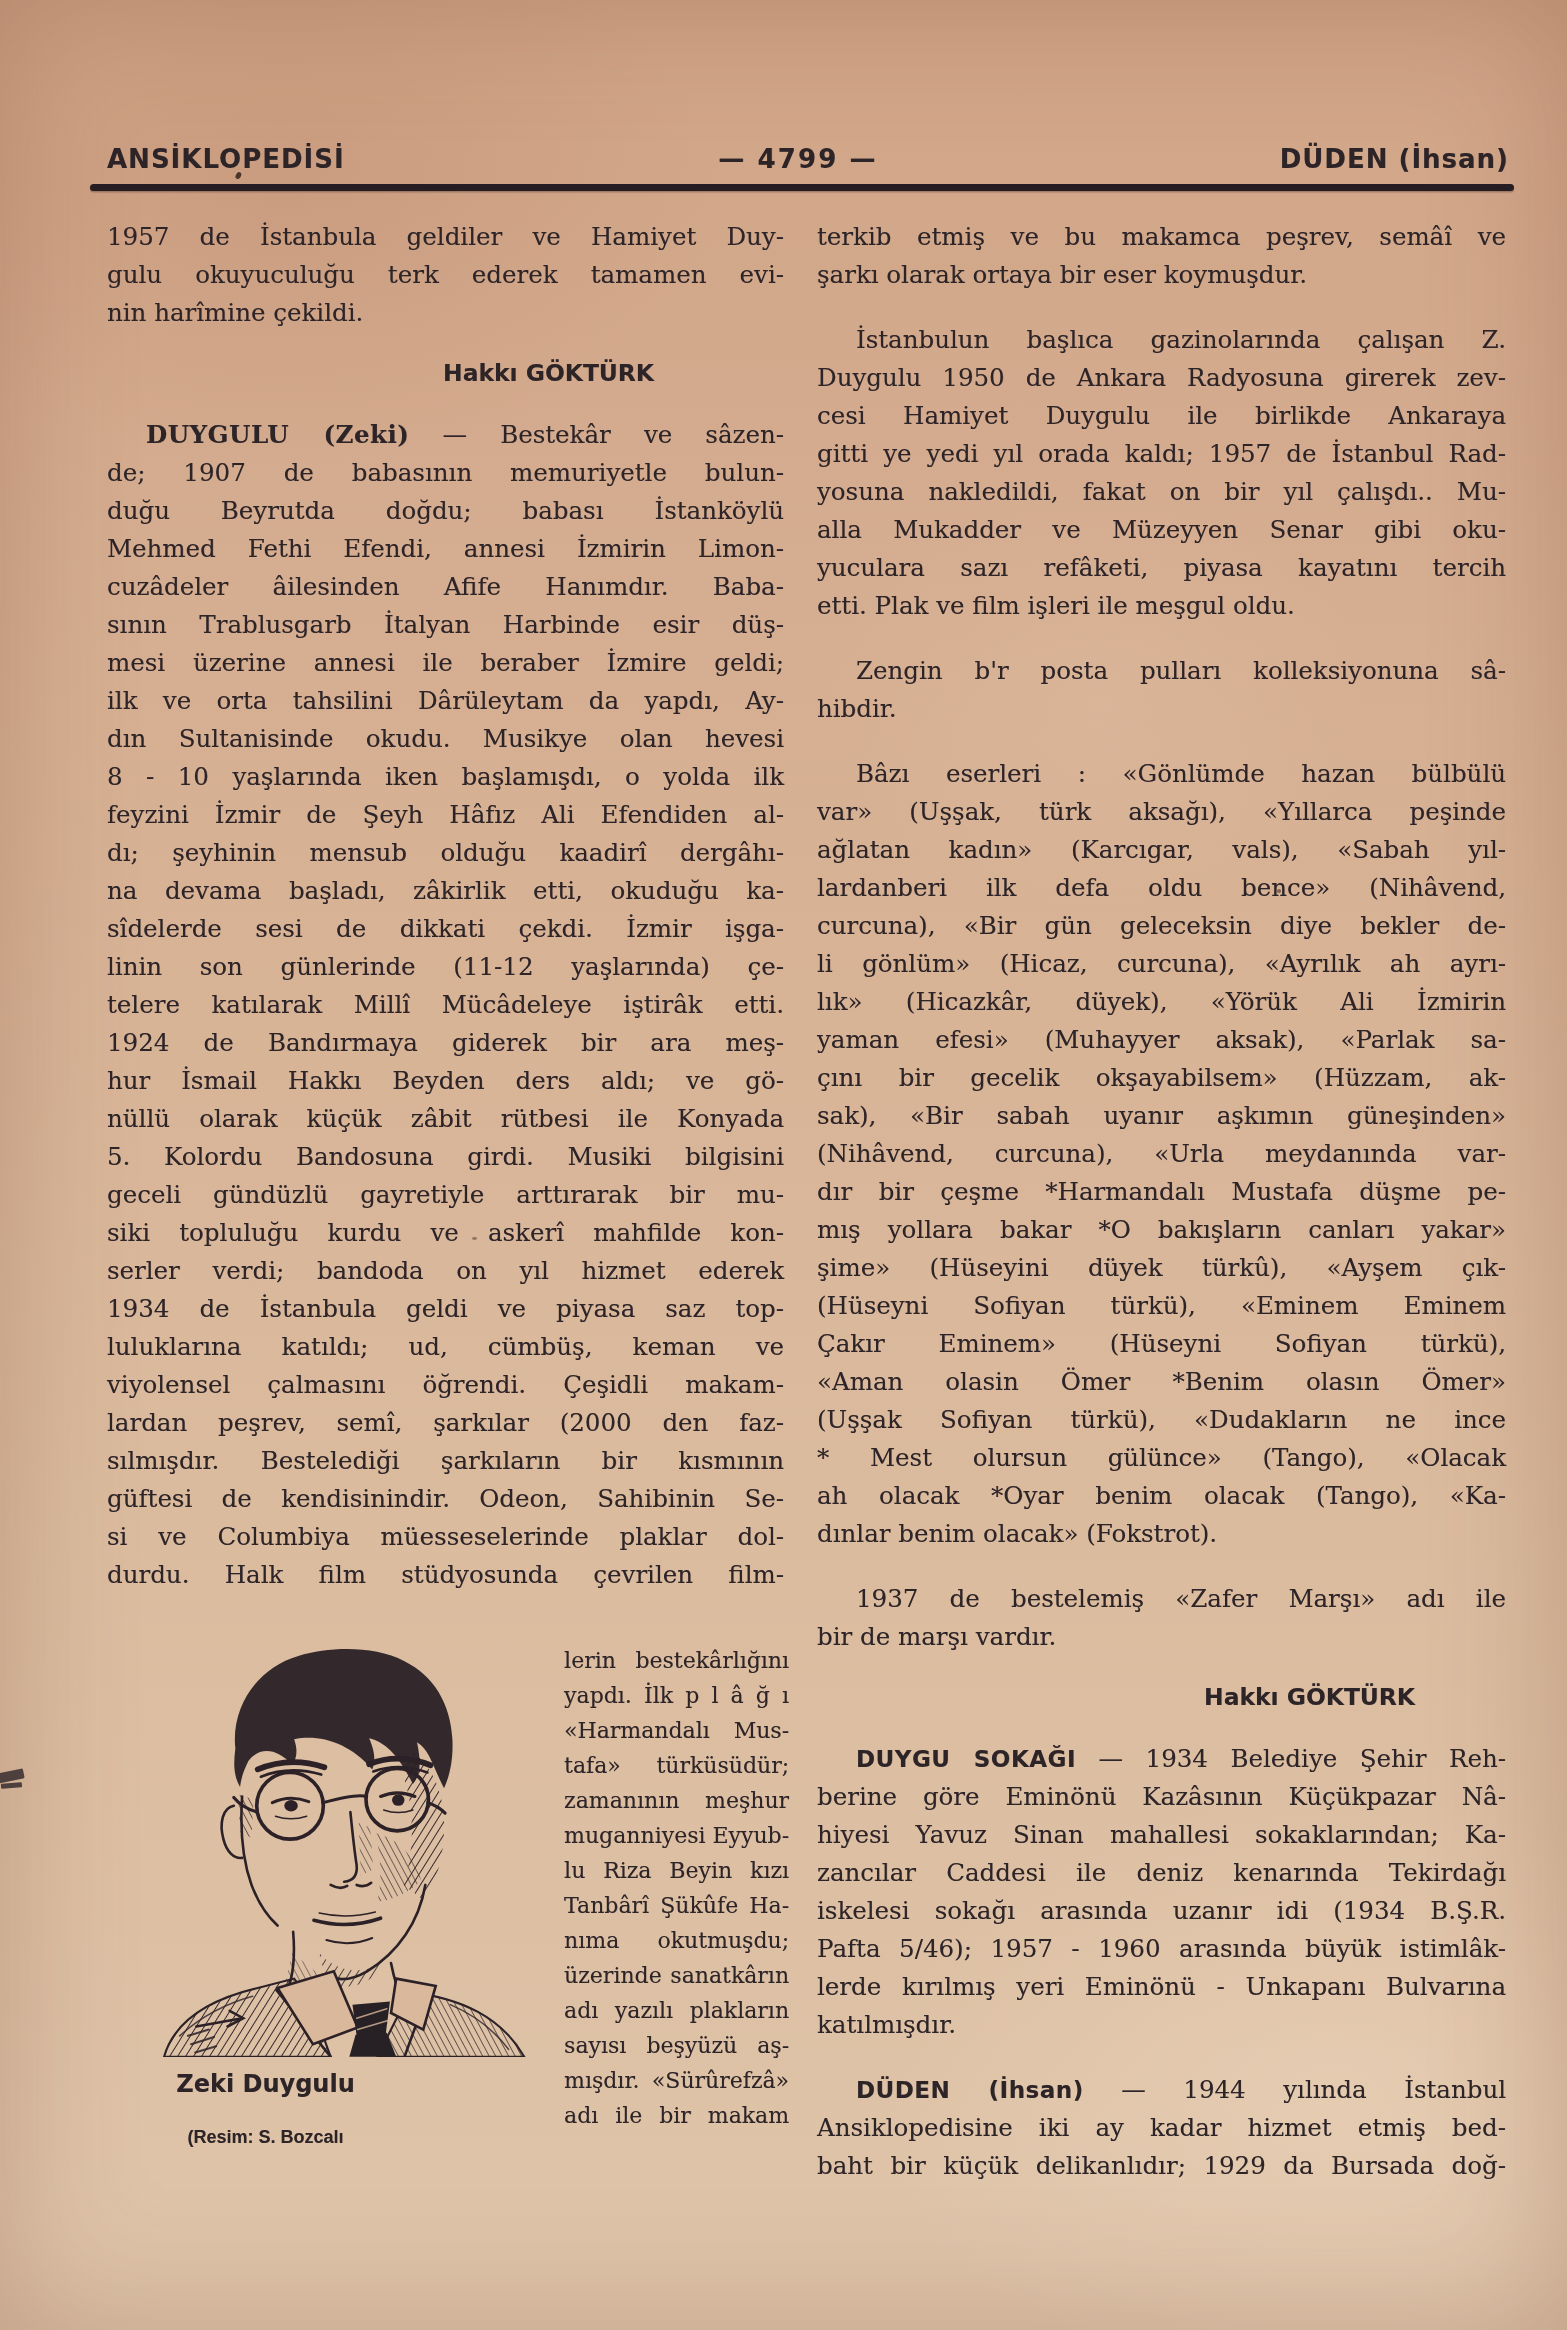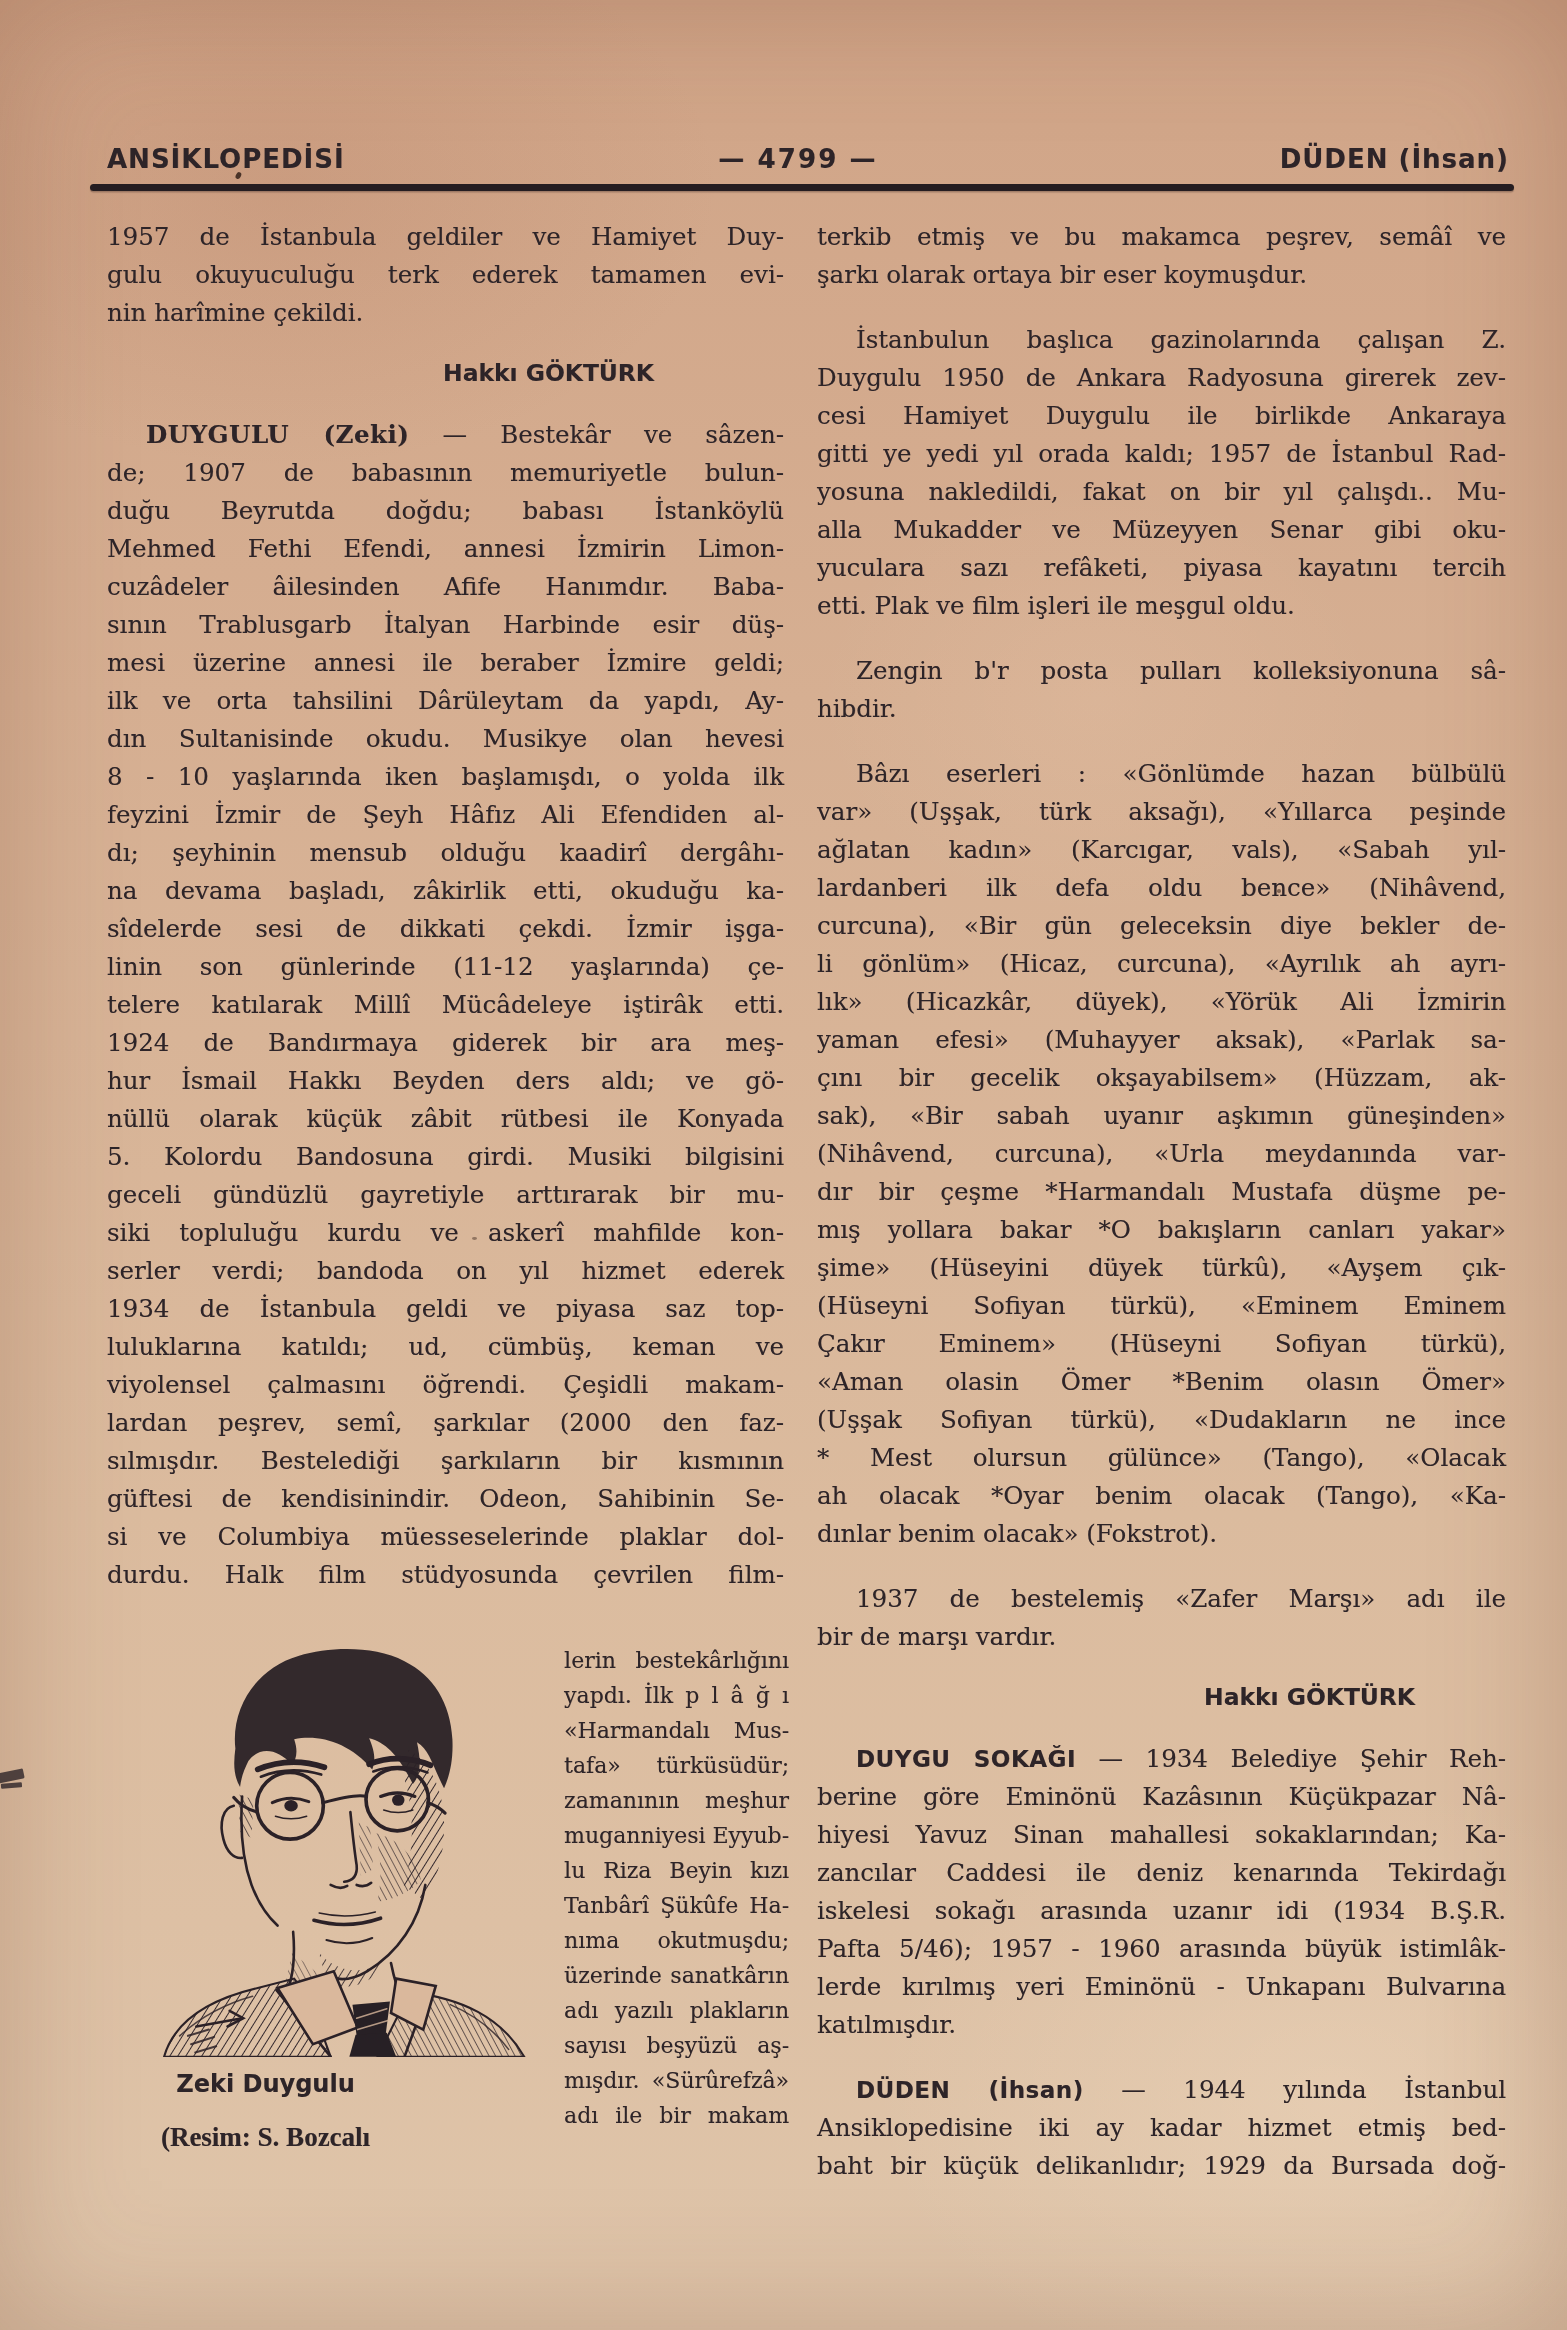--- a/index.html
+++ b/index.html
@@ -37,21 +37,21 @@
   .lead-sans{font-family:"DejaVu Sans", sans-serif; font-weight:700; font-size:23px; letter-spacing:0.5px;}
   .byline{text-align:right; font-family:"DejaVu Sans", sans-serif; font-weight:700; font-size:23.4px; margin:22px 0 24px;}
   .byline.bl-left{padding-right:130px;}
   .byline.bl-right{padding-right:91px;}
   
   .figrow{display:flex; margin-left:-38px; margin-top:29px;}
   .figrow figure{flex:none; width:458px; margin:17px;}
   .figrow svg{display:block; width:458px; height:417px;}
   figcaption{padding-right:99px; text-align:center;}
   .cap1{font-family:"DejaVu Sans", sans-serif; font-weight:700; font-size:24px; margin-top:8.3px;}
-  .cap2{font-family:Liberation Serif, serif; font-weight:700; font-size:27px; margin-top:14.6px;}
+  .cap2{font-family:Liberation Sans, sans-serif; font-weight:700; font-size:18px; margin-top:14.6px;}
   .wraptext{flex:1; margin-top:20px; padding-left:3.1px; font-size:22px; line-height:35px;}
   
   .smudge{position:absolute; left:-3.1px; top:1771px; width:27px; height:10.4px; background:#2d2428; opacity:.8; transform:rotate(-12deg); border-radius:1.6px;}
   .smudge::after{content:""; position:absolute; left:2.1px; top:11.5px; width:21px; height:5.2px; background:#2d2428; transform:rotate(8deg); border-radius:1px;}
   .speck{position:absolute; background:#4a3328; border-radius:50%;}
   .sp1{left:236px; top:172px; width:4.7px; height:6.8px; transform:rotate(30deg);}
   .sp2{left:1277px; top:889px; width:3.6px; height:3.6px; opacity:.6;}
   .sp3{left:472px; top:1237px; width:5.2px; height:3.1px; opacity:.5;}
 </style>
 </head>

